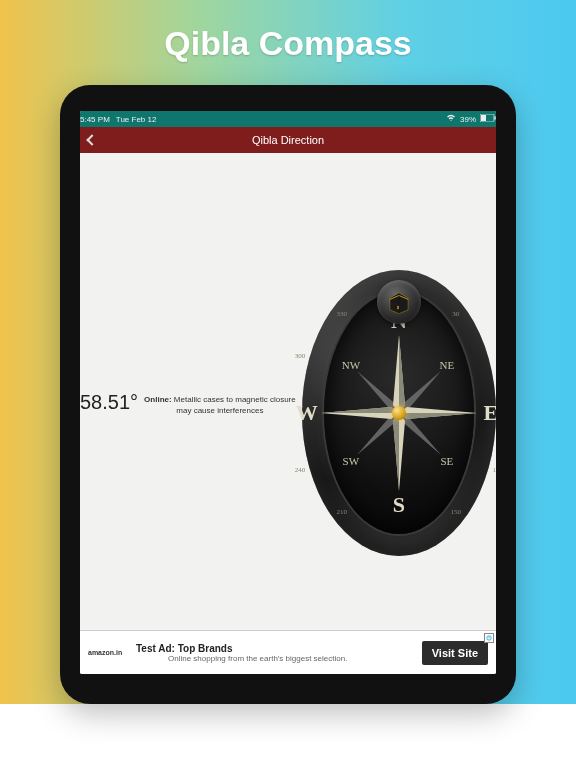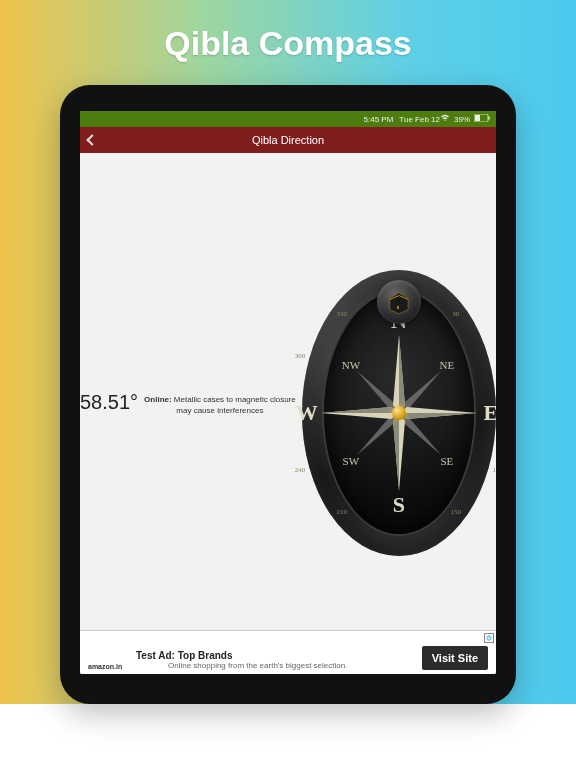--- a/index.html
+++ b/index.html
@@ -21,23 +21,23 @@
     box-shadow: 0 10px 30px rgba(0,0,0,0.25);
   }
   .screen {
     width: 100%; height: 100%;
     background: #f2f2f0;
     border-radius: 2px;
     display: flex; flex-direction: column;
     overflow: hidden;
   }
   .status-bar {
-    height: 16px; background: #4d7c0f; color: #eee;
-    font-size: 8px; display: flex; align-items: center; justify-content: flex-end;
-    padding: 0 6px;
+    height: 16px; background: #0f766e; color: #eee;
+    font-size: 8px; display: flex; align-items: center; justify-content: space-between;
+    padding: 0 0;
   }
   .status-left { display: flex; gap: 6px; }
   .status-right { display: flex; gap: 4px; align-items: center; }
   .nav-bar {
     height: 26px; background: #7f1d1d; color: #fff;
     display: flex; align-items: center; justify-content: center;
     position: relative; font-size: 11px; font-weight: 500;
   }
   .back-chevron {
     position: absolute; left: 8px; top: 50%; transform: translateY(-50%);
@@ -95,21 +95,21 @@
   }
   .hub {
     position: absolute; left: 50%; top: 50%; transform: translate(-50%,-50%);
     width: 14px; height: 14px; border-radius: 50%;
     background: radial-gradient(circle at 35% 30%, #ffe08a, #d4a017 60%, #8a6400 100%);
     box-shadow: 0 0 6px rgba(255,200,60,0.6);
     z-index: 4;
   }
   .ad-bar {
     height: 44px; background: #fff; border-top: 1px solid #ccc;
-    display: flex; align-items: flex-end; padding: 4px 8px; gap: 8px;
+    display: flex; align-items: center; padding: 4px 8px; gap: 8px;
     position: relative;
   }
   .ad-logo {
     width: 40px; font-size: 7px; font-weight: 700; color: #333;
   }
   .ad-text { flex: 1; }
   .ad-title { font-size: 10px; font-weight: 700; color: #222; }
   .ad-sub { font-size: 8px; color: #666; margin-left: 32px; }
   .ad-btn {
     background: #2c2c2c; color: #fff; font-size: 11px; font-weight: 700;

